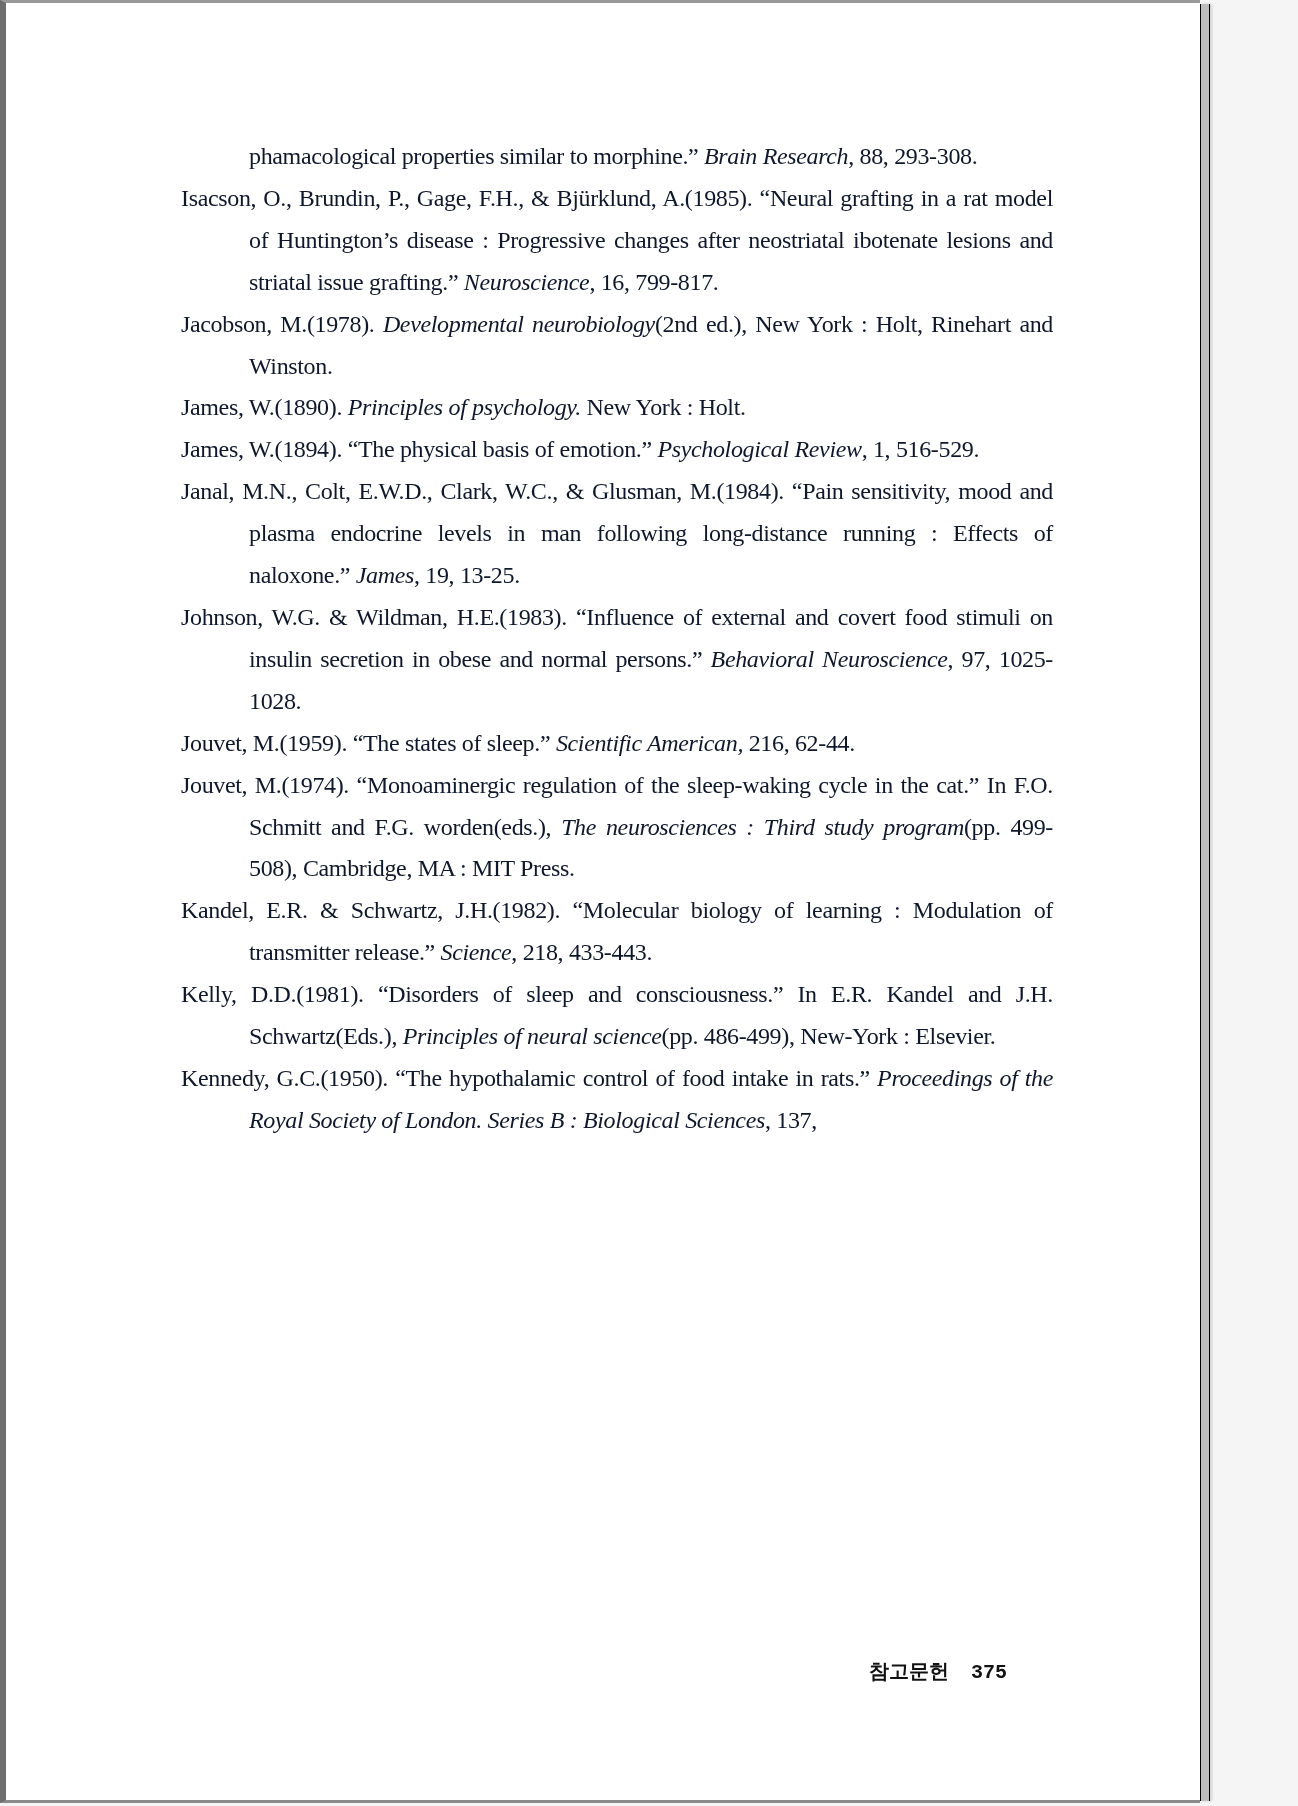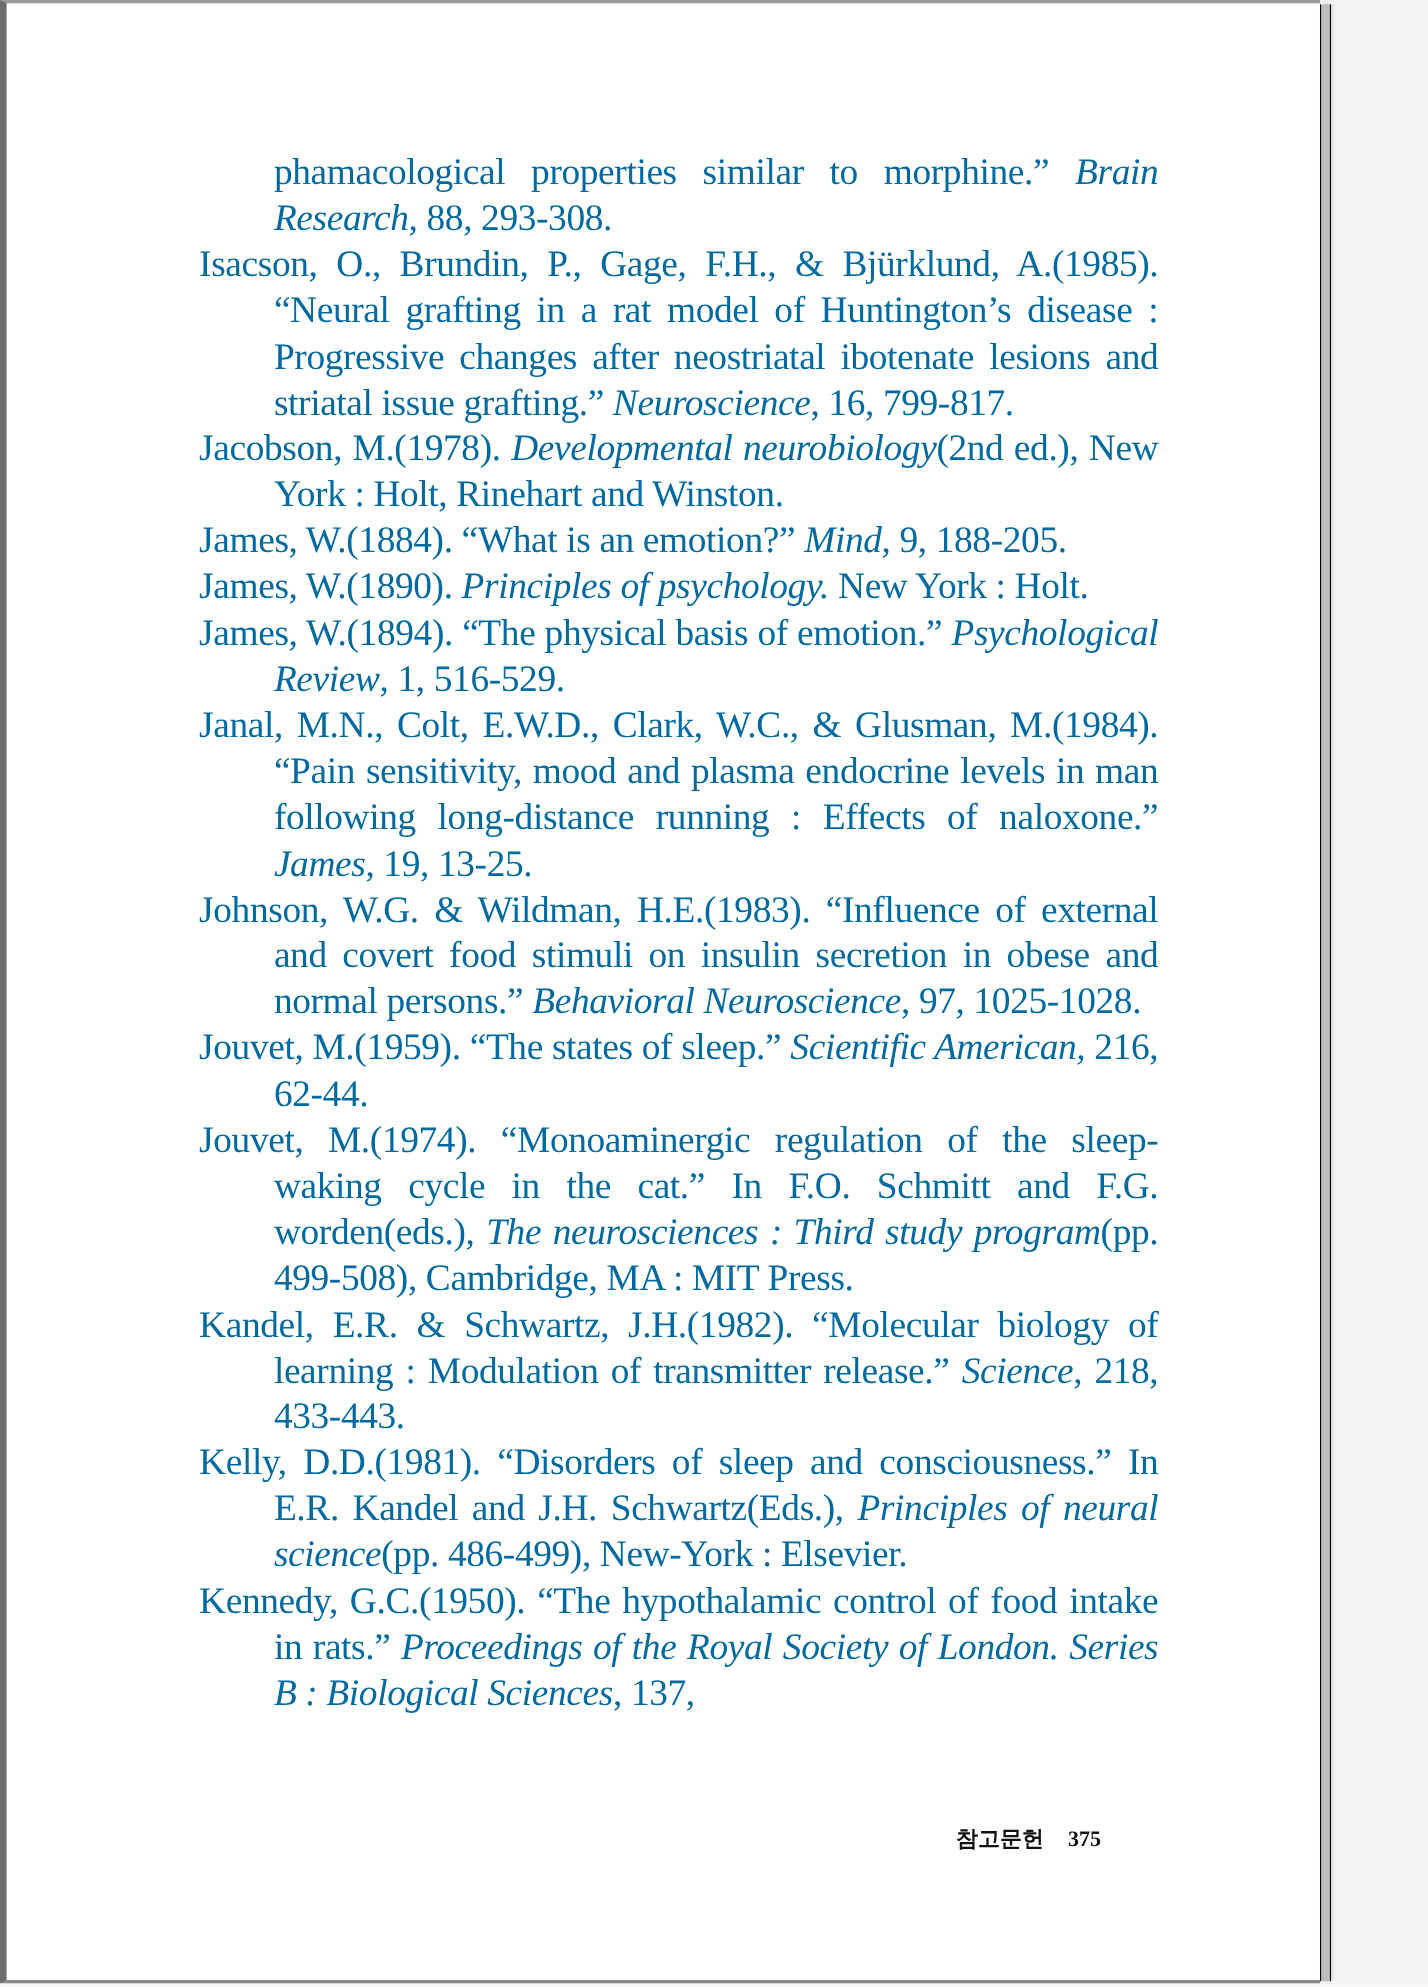--- a/index.html
+++ b/index.html
@@ -23,52 +23,51 @@
     width: 10px; height: 1797px;
     background: #bdbdbd;
     border-left: 1px solid #000;
     border-right: 1px solid #000;
     box-sizing: border-box;
     box-shadow: 2px 0 3px rgba(0,0,0,0.15);
   }
   .refs {
     position: absolute; left: 175px; top: 133px;
     width: 872px;
-    font-size: 34px;
+    font-size: 24px;
     line-height: 41.9px;
-    color: #0369a1;
+    color: #0f172a;
     letter-spacing: -0.35px;
   }
   .ref {
     padding-left: 68px;
     text-indent: -68px;
     text-align: justify;
     margin: 0;
   }
   .ref.cont { padding-left: 68px; text-indent: 0; }
   .ref i { font-style: italic; }
   .footer {
     position: absolute; left: 863px; top: 1655px;
     font-family: "DejaVu Sans", sans-serif;
     font-weight: bold;
     font-size: 20px;
     color: #111;
     white-space: nowrap;
   }
-  .footer .pg { margin-left: 22px; font-family: Liberation Serif, serif; }
+  .footer .pg { margin-left: 22px; font-family: Liberation Mono, monospace; }
 </style>
 </head>
 <body>
 
 <div class="page">
   <div class="refs" id="refs">
       <p class="ref cont"><span>phamacological properties similar to morphine.” </span><i>Brain Research</i><span>, 88, 293-308.</span></p>
       <p class="ref"><span>Isacson, O., Brundin, P., Gage, F.H., &amp; Bjürklund, A.(1985). “Neural grafting in a rat model of Huntington’s disease : Progressive changes after neostriatal ibotenate lesions and striatal issue grafting.” </span><i>Neuroscience</i><span>, 16, 799-817.</span></p>
       <p class="ref"><span>Jacobson, M.(1978). </span><i>Developmental neurobiology</i><span>(2nd ed.), New York : Holt, Rinehart and Winston.</span></p>
-      <p class="ref"><span>James, W.(1884). “What is an emotion?” </span><i>Mind</i><span>, 9, 188-205.</span></p>
       <p class="ref"><span>James, W.(1890). </span><i>Principles of psychology.</i><span> New York : Holt.</span></p>
       <p class="ref"><span>James, W.(1894). “The physical basis of emotion.” </span><i>Psychological Review</i><span>, 1, 516-529.</span></p>
       <p class="ref"><span>Janal, M.N., Colt, E.W.D., Clark, W.C., &amp; Glusman, M.(1984). “Pain sensitivity, mood and plasma endocrine levels in man following long-distance running : Effects of naloxone.” </span><i>James</i><span>, 19, 13-25.</span></p>
       <p class="ref"><span>Johnson, W.G. &amp; Wildman, H.E.(1983). “Influence of external and covert food stimuli on insulin secretion in obese and normal persons.” </span><i>Behavioral Neuroscience</i><span>, 97, 1025-1028.</span></p>
       <p class="ref"><span>Jouvet, M.(1959). “The states of sleep.” </span><i>Scientific American,</i><span> 216, 62-44.</span></p>
       <p class="ref"><span>Jouvet, M.(1974). “Monoaminergic regulation of the sleep-waking cycle in the cat.” In F.O. Schmitt and F.G. worden(eds.), </span><i>The neurosciences : Third study program</i><span>(pp. 499-508), Cambridge, MA : MIT Press.</span></p>
       <p class="ref"><span>Kandel, E.R. &amp; Schwartz, J.H.(1982). “Molecular biology of learning : Modulation of transmitter release.” </span><i>Science</i><span>, 218, 433-443.</span></p>
       <p class="ref"><span>Kelly, D.D.(1981). “Disorders of sleep and consciousness.” In E.R. Kandel and J.H. Schwartz(Eds.), </span><i>Principles of neural science</i><span>(pp. 486-499), New-York : Elsevier.</span></p>
       <p class="ref"><span>Kennedy, G.C.(1950). “The hypothalamic control of food intake in rats.” </span><i>Proceedings of the Royal Society of London. Series B : Biological Sciences</i><span>, 137,</span></p>
     </div>

